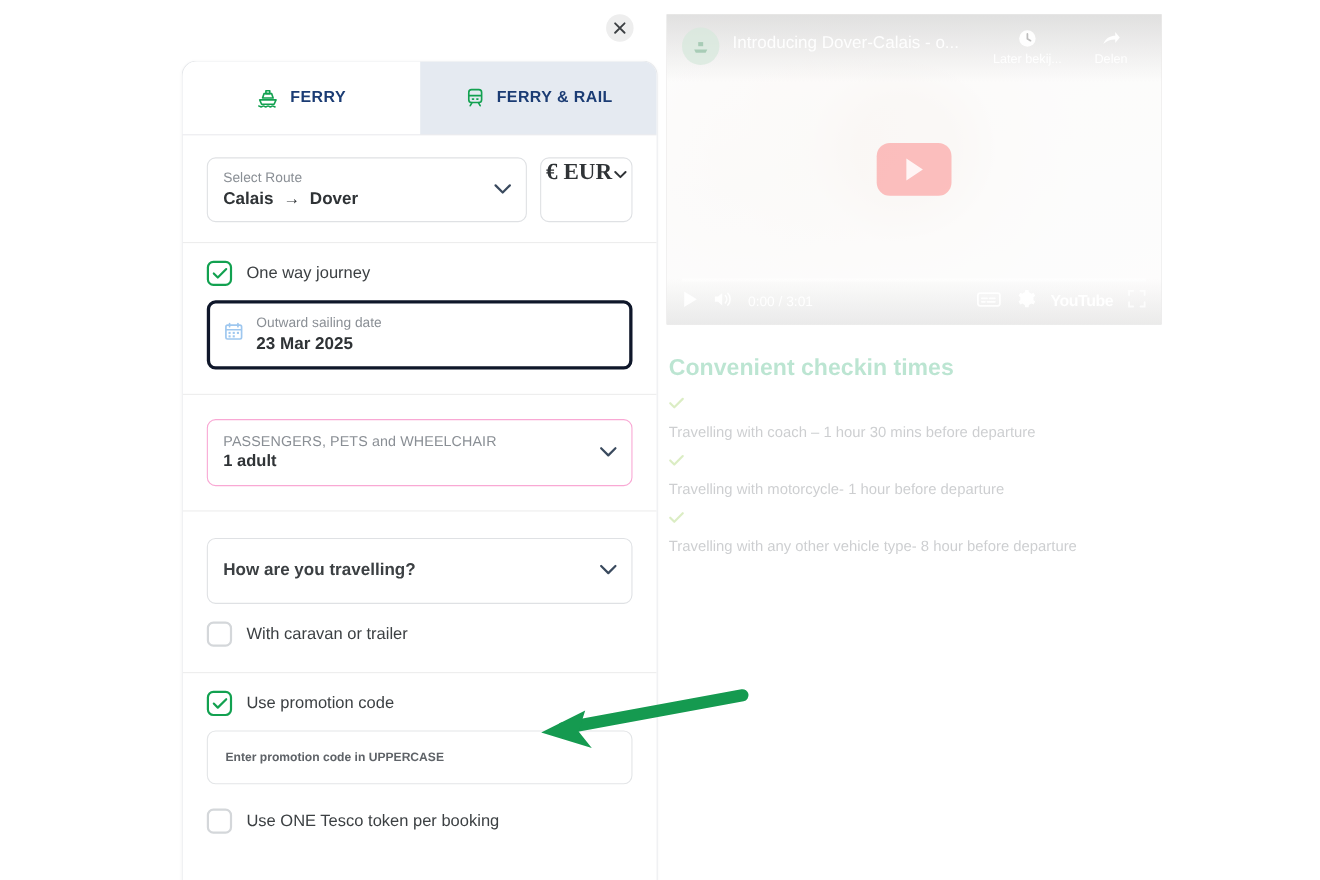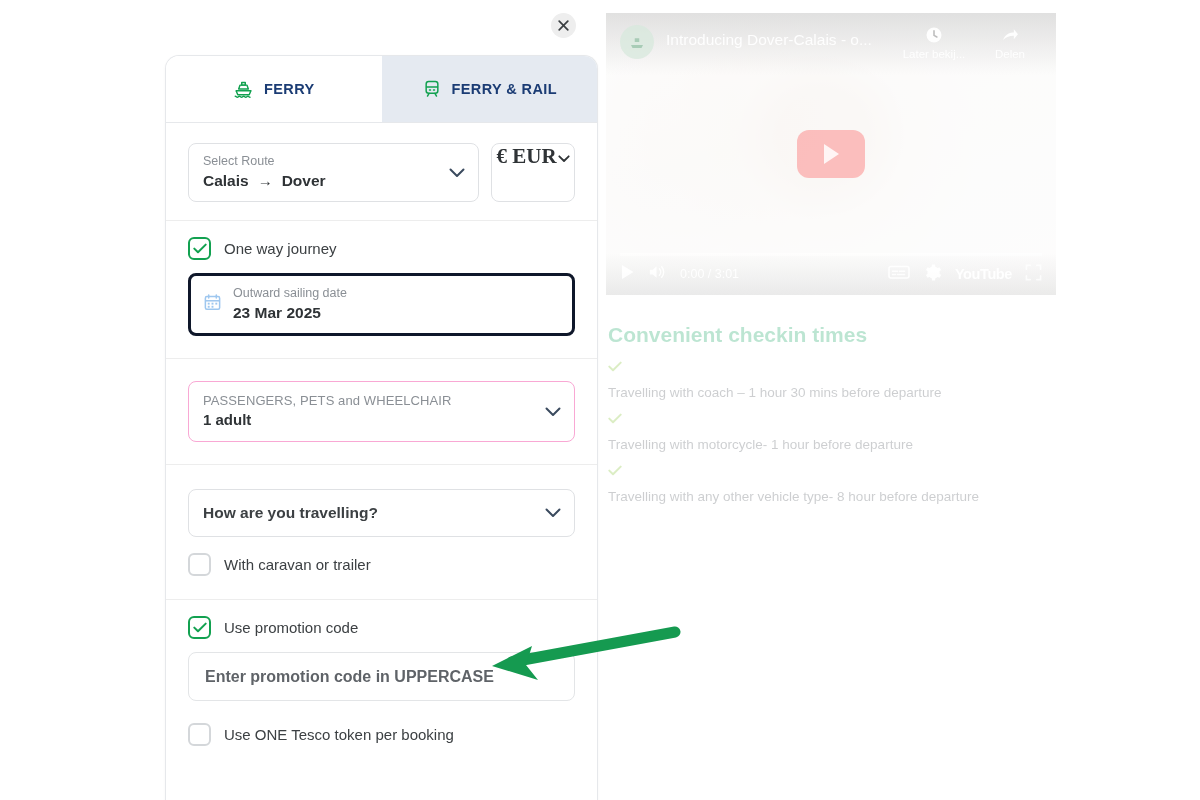--- a/index.html
+++ b/index.html
@@ -122,34 +122,34 @@
     position: relative; min-height: 55px;
     margin: 22px 0 22px 0;
     cursor: pointer;
   }
   .pass-label { font-size: 13px; color: #8a8f95; line-height: 18px; letter-spacing: .1px;}
   .pass-value { font-size: 15px; font-weight: bold; color: #2f3336; line-height: 20px;}
 
   .select-field {
     border: 1px solid #dfe1e4; border-radius: 8px;
     padding: 0 14px;
-    height: 48px;
+    height: 60px;
     display: flex; align-items: center;
     position: relative;
     margin: 24px 0 0 0;
     font-size: 15.5px; font-weight: bold; color: #3c4043;
     cursor: pointer;
   }
 
   .promo-input {
     border: 1px solid #e3e5e7; border-radius: 8px;
     height: 49px;
     display: flex; align-items: center;
     padding: 0 16px;
-    font-size: 16px; font-weight: bold; color: #5f6368;
+    font-size: 11px; font-weight: bold; color: #5f6368;
     margin-bottom: 6px;
     cursor: text;
   }
 
   
   .right-panel {
     position: absolute; left: 606px; top: 13px;
     width: 450px;
   }
   .video {

